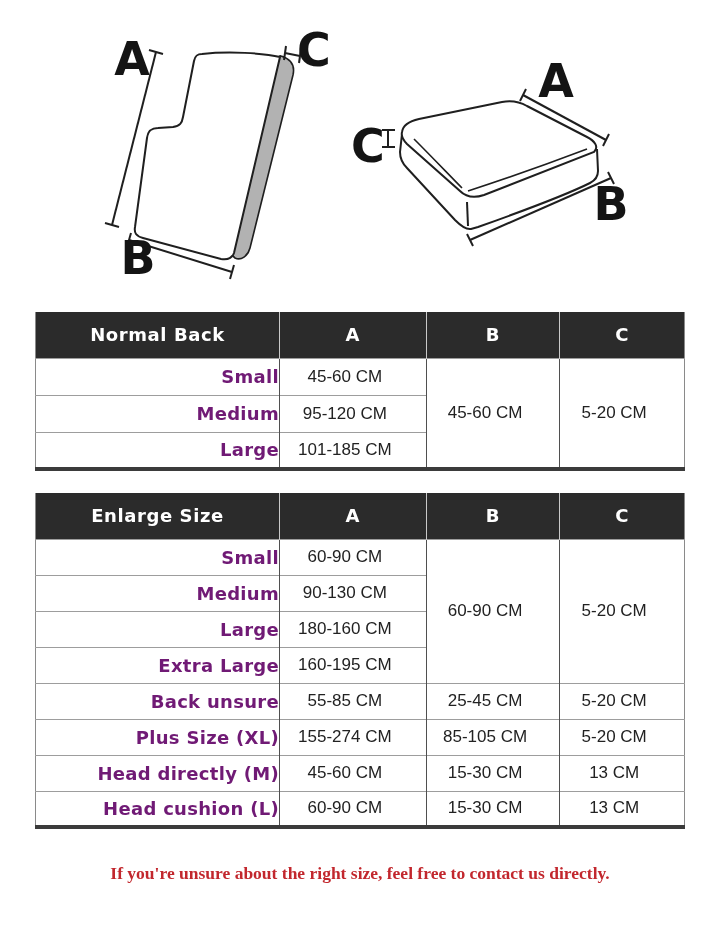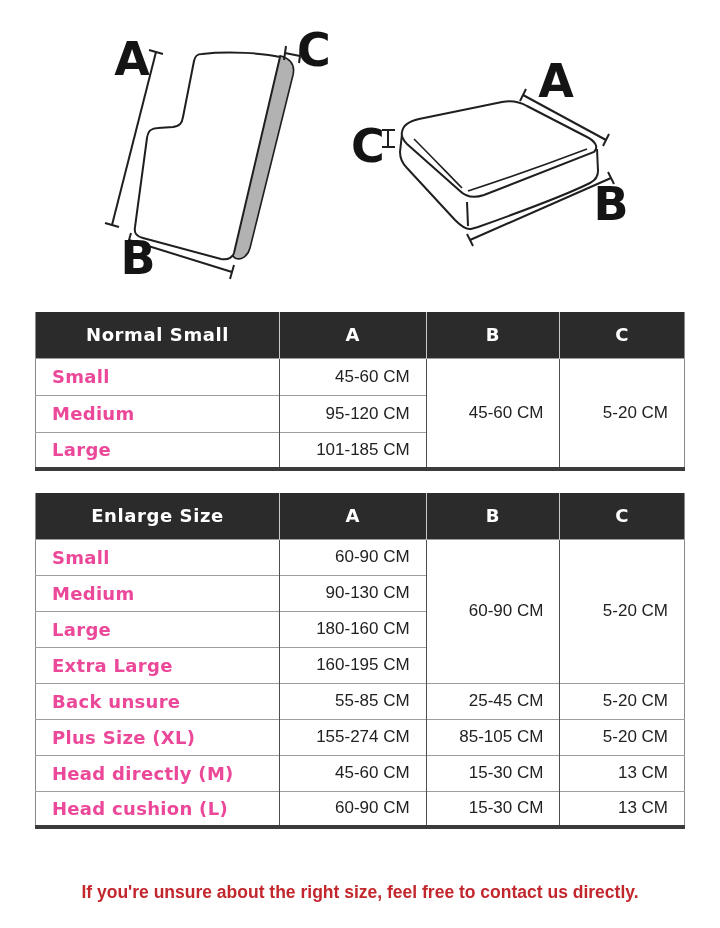--- a/index.html
+++ b/index.html
@@ -31,31 +31,31 @@
   .size-table td {
     height:37px; vertical-align:middle;
     border-top:1px solid #9d9d9d; border-left:1px solid #4f4f4f;
     font-size:17px; background:#ffffff;
   }
   #enlarge-table td { height:36px; }
   .size-table td:first-child { border-left:none; }
 
   td.row-label {
     font-weight:bold; font-size:18px; letter-spacing:0.3px;
-    padding-left:16px; text-align:left; color:#ec4899;
+    padding-left:16px; text-align:right; color:#701a75;
   }
   td.cell-value {
     font-family:"Liberation Sans", sans-serif;
-    text-align:right; padding-right:16px; color:#222222;
+    text-align:center; padding-right:16px; color:#222222;
   }
 
   .footer-note {
-    position:absolute; left:0; top:882px; width:720px;
+    position:absolute; left:0; top:863px; width:720px;
     text-align:center;
-    font-family:Liberation Sans, sans-serif;
+    font-family:Liberation Serif, serif;
     font-weight:bold; font-size:17.5px; color:#c2272d;
   }
 </style>
 </head>
 <body>
 
 <svg id="diagram-back" class="diagram" width="262" height="272" viewBox="0 0 262 272">
 
   <path d="M 193,34 C 203,37 207,44 205,53 L 162,226 C 160,234 153,239 147,236 C 143,233 143,229 144,224 L 189,40 C 190,36 191,33 193,34 Z" fill="#b2b2b2" stroke="#1f1f1f" stroke-width="1.6"></path>
 
@@ -118,21 +118,21 @@
 
 <table id="normal-table" class="size-table">
   <colgroup>
     <col style="width:37.6%">
       <col style="width:22.6%">
       <col style="width:20.6%">
       <col style="width:19.2%">
   </colgroup>
   <thead>
     <tr>
-      <th>Normal Small</th>
+      <th>Normal Back</th>
       <th>A</th>
       <th>B</th>
       <th>C</th>
     </tr>
   </thead>
   <tbody>
     <tr>
       <td class="row-label">Small</td>
       <td class="cell-value">45-60 CM</td>
       <td class="cell-value" rowspan="3">45-60 CM</td>

